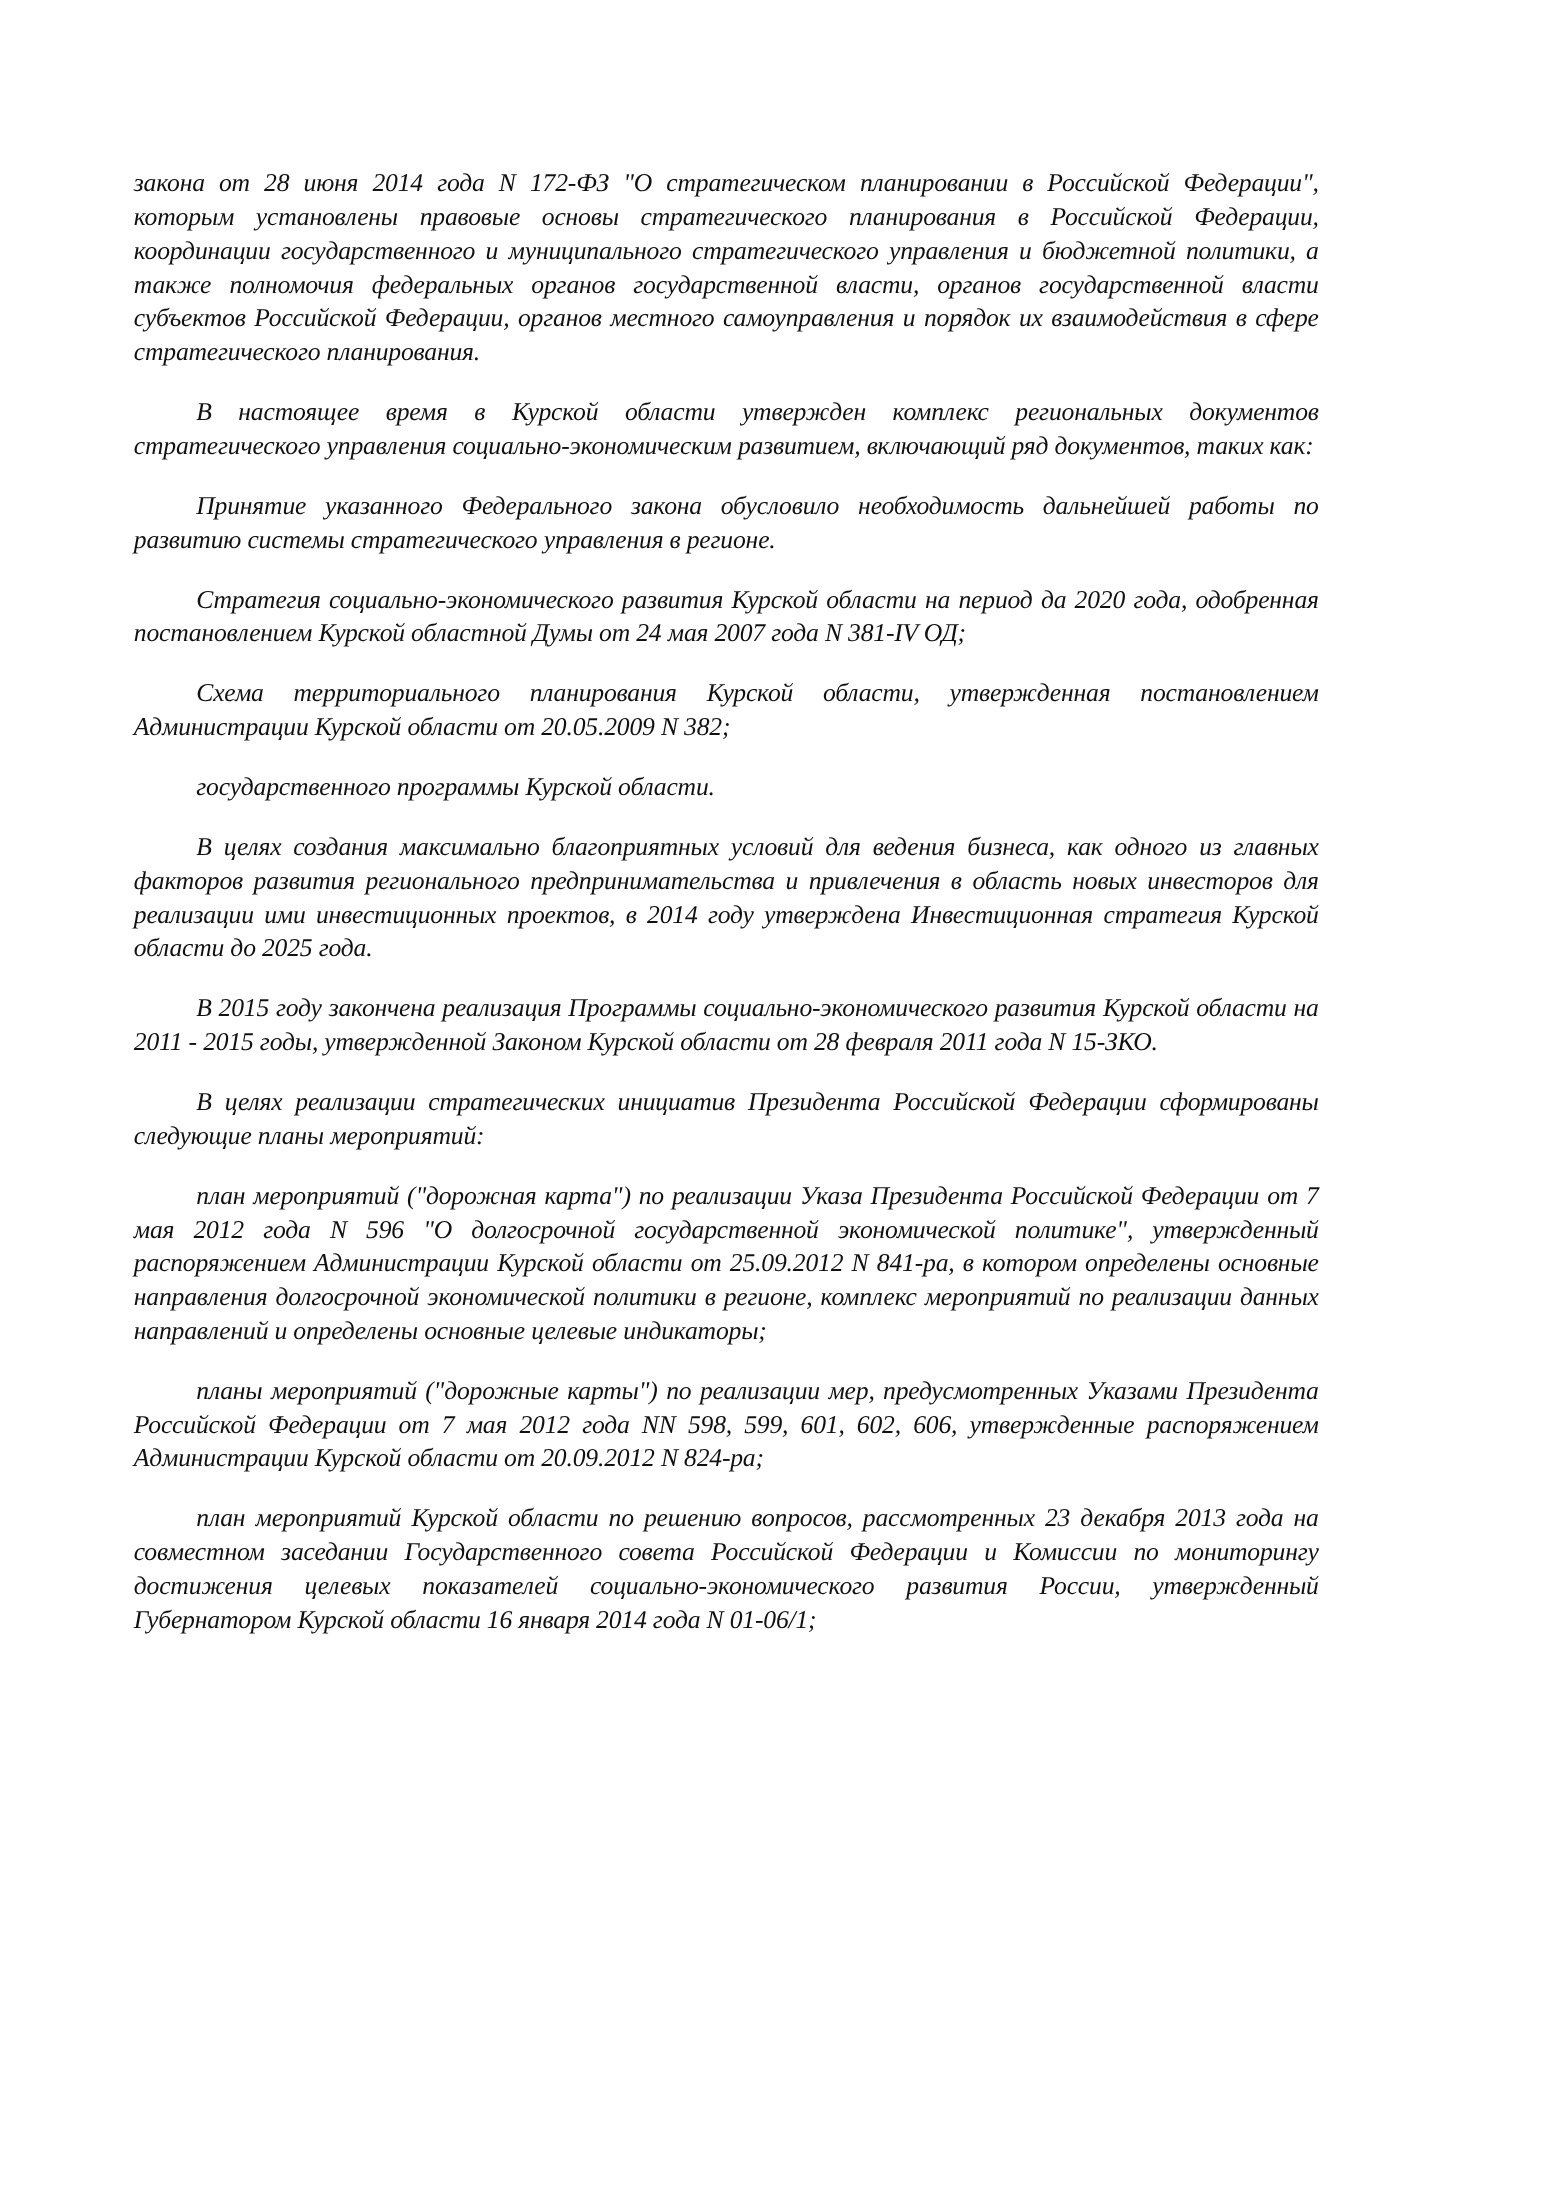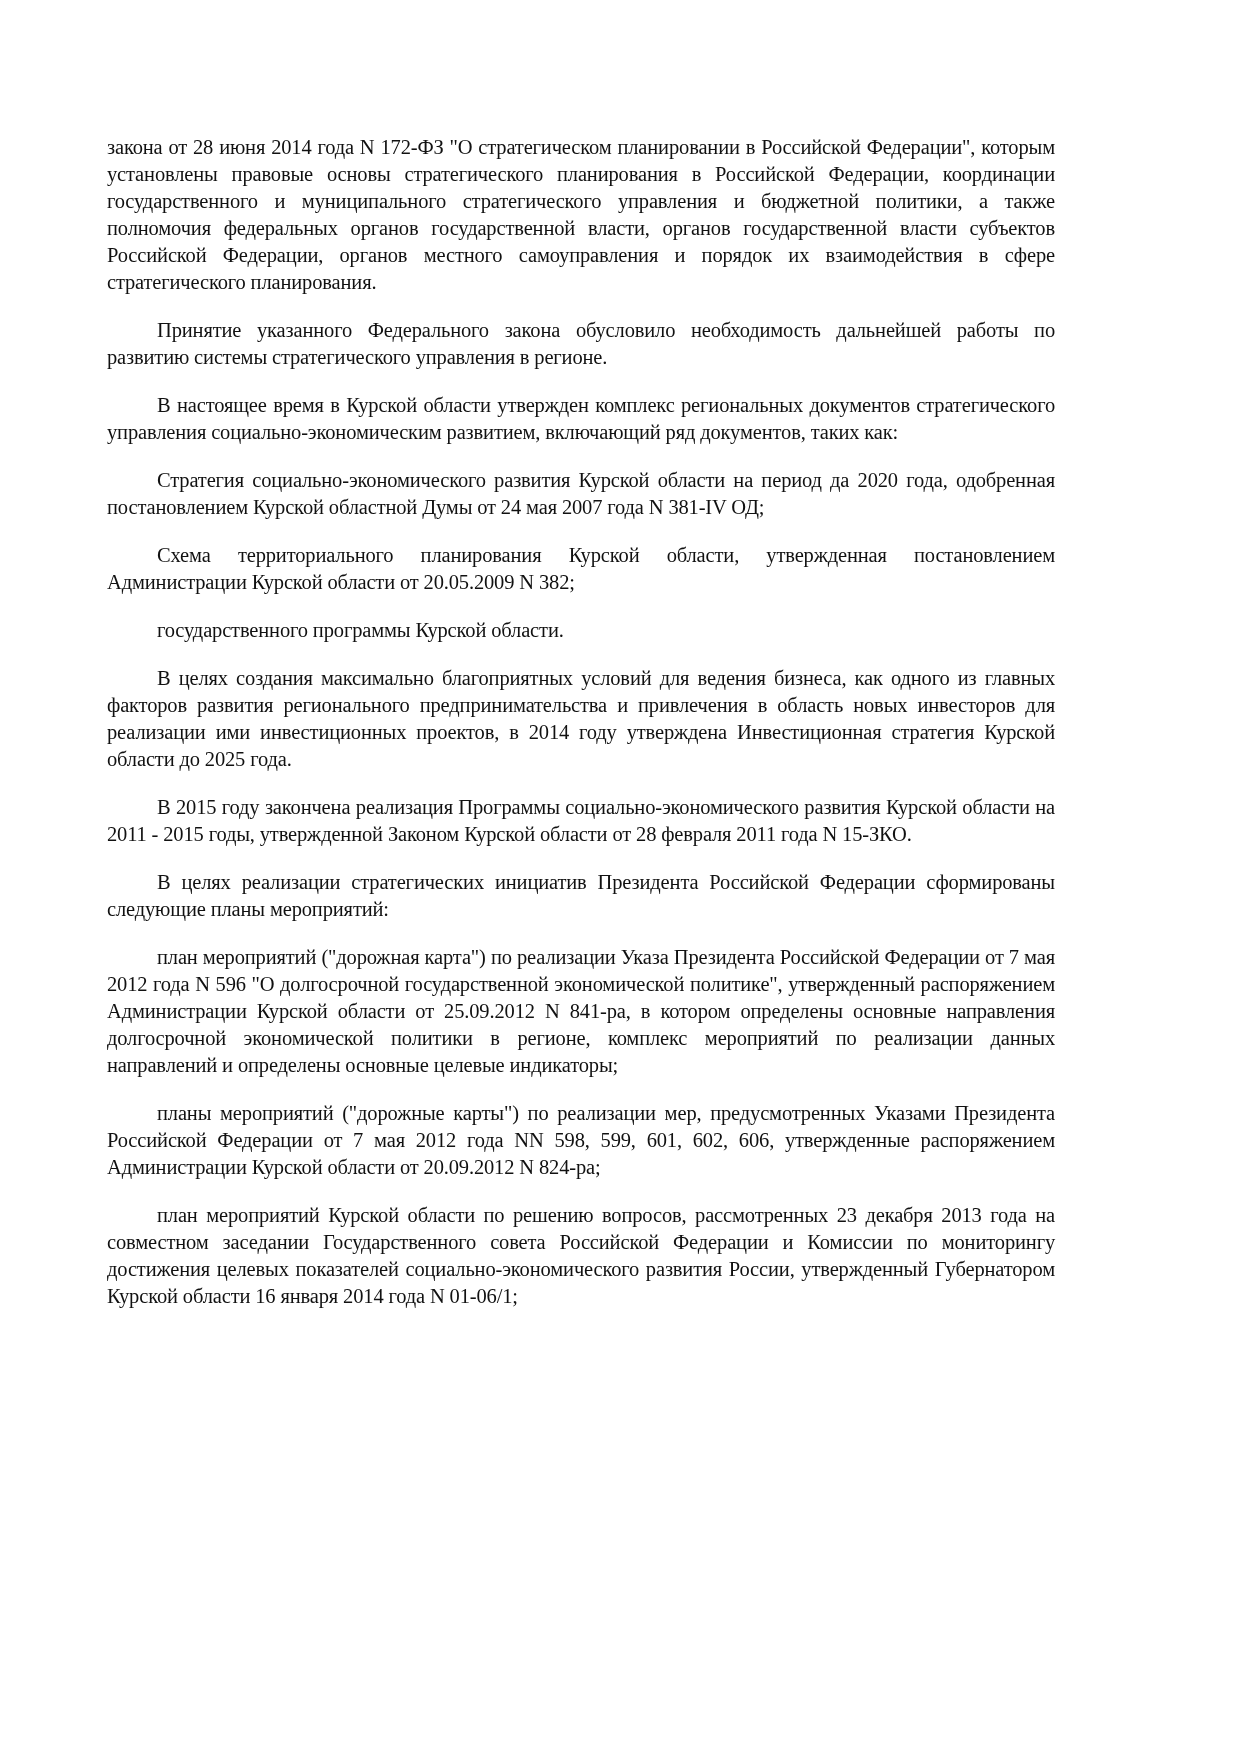--- a/index.html
+++ b/index.html
@@ -22,32 +22,33 @@
       font-size: 20.5px;
       line-height: 27px;
       color: #111111;
       letter-spacing: -0.15px;
     }
     .para {
       margin: 0 0 21px 0;
       text-align: justify;
       text-indent: 50px;
       hyphens: none;
+      font-style: italic;
     }
     .para.no-indent {
       text-indent: 0;
     }
   </style>
 </head>
 <body>
 
 <div class="page">
   <p class="para no-indent">закона от 28 июня 2014 года N 172-ФЗ "О стратегическом планировании в Российской Федерации", которым установлены правовые основы стратегического планирования в Российской Федерации, координации государственного и муниципального стратегического управления и бюджетной политики, а также полномочия федеральных органов государственной власти, органов государственной власти субъектов Российской Федерации, органов местного самоуправления и порядок их взаимодействия в сфере стратегического планирования.</p>
+  <p class="para">В настоящее время в Курской области утвержден комплекс региональных документов стратегического управления социально-экономическим развитием, включающий ряд документов, таких как:</p>
   <p class="para">Принятие указанного Федерального закона обусловило необходимость дальнейшей работы по развитию системы стратегического управления в регионе.</p>
-  <p class="para">В настоящее время в Курской области утвержден комплекс региональных документов стратегического управления социально-экономическим развитием, включающий ряд документов, таких как:</p>
   <p class="para">Стратегия социально-экономического развития Курской области на период да 2020 года, одобренная постановлением Курской областной Думы от 24 мая 2007 года N 381-IV ОД;</p>
   <p class="para">Схема территориального планирования Курской области, утвержденная постановлением Администрации Курской области от 20.05.2009 N 382;</p>
   <p class="para">государственного программы Курской области.</p>
   <p class="para">В целях создания максимально благоприятных условий для ведения бизнеса, как одного из главных факторов развития регионального предпринимательства и привлечения в область новых инвесторов для реализации ими инвестиционных проектов, в 2014 году утверждена Инвестиционная стратегия Курской области до 2025 года.</p>
   <p class="para">В 2015 году закончена реализация Программы социально-экономического развития Курской области на 2011 - 2015 годы, утвержденной Законом Курской области от 28 февраля 2011 года N 15-ЗКО.</p>
   <p class="para">В целях реализации стратегических инициатив Президента Российской Федерации сформированы следующие планы мероприятий:</p>
   <p class="para">план мероприятий ("дорожная карта") по реализации Указа Президента Российской Федерации от 7 мая 2012 года N 596 "О долгосрочной государственной экономической политике", утвержденный распоряжением Администрации Курской области от 25.09.2012 N 841-ра, в котором определены основные направления долгосрочной экономической политики в регионе, комплекс мероприятий по реализации данных направлений и определены основные целевые индикаторы;</p>
   <p class="para">планы мероприятий ("дорожные карты") по реализации мер, предусмотренных Указами Президента Российской Федерации от 7 мая 2012 года NN 598, 599, 601, 602, 606, утвержденные распоряжением Администрации Курской области от 20.09.2012 N 824-ра;</p>
   <p class="para">план мероприятий Курской области по решению вопросов, рассмотренных 23 декабря 2013 года на совместном заседании Государственного совета Российской Федерации и Комиссии по мониторингу достижения целевых показателей социально-экономического развития России, утвержденный Губернатором Курской области 16 января 2014 года N 01-06/1;</p>
 </div>

